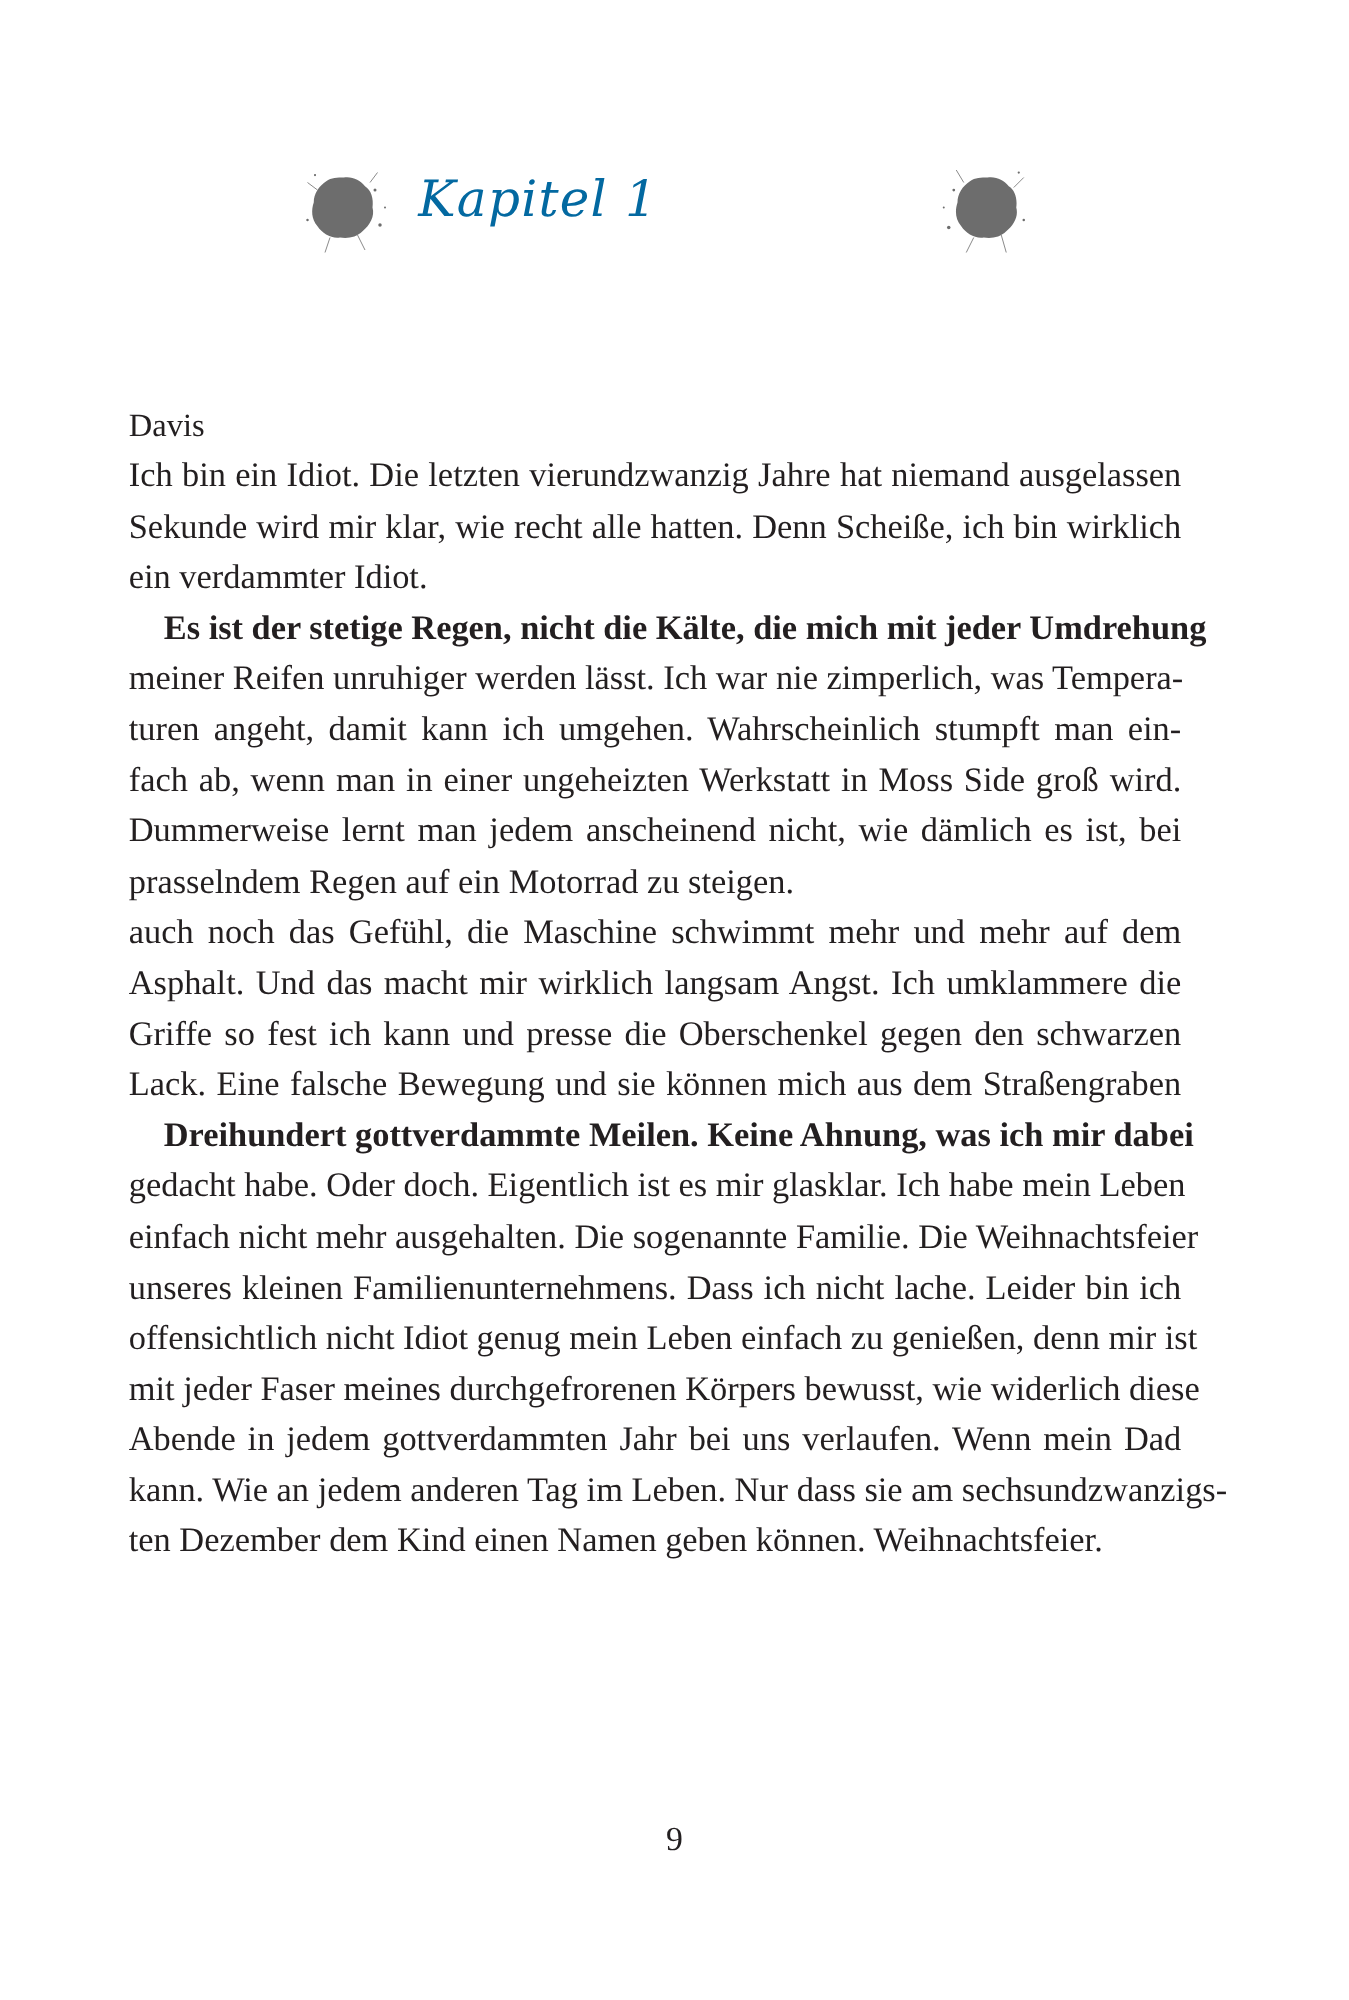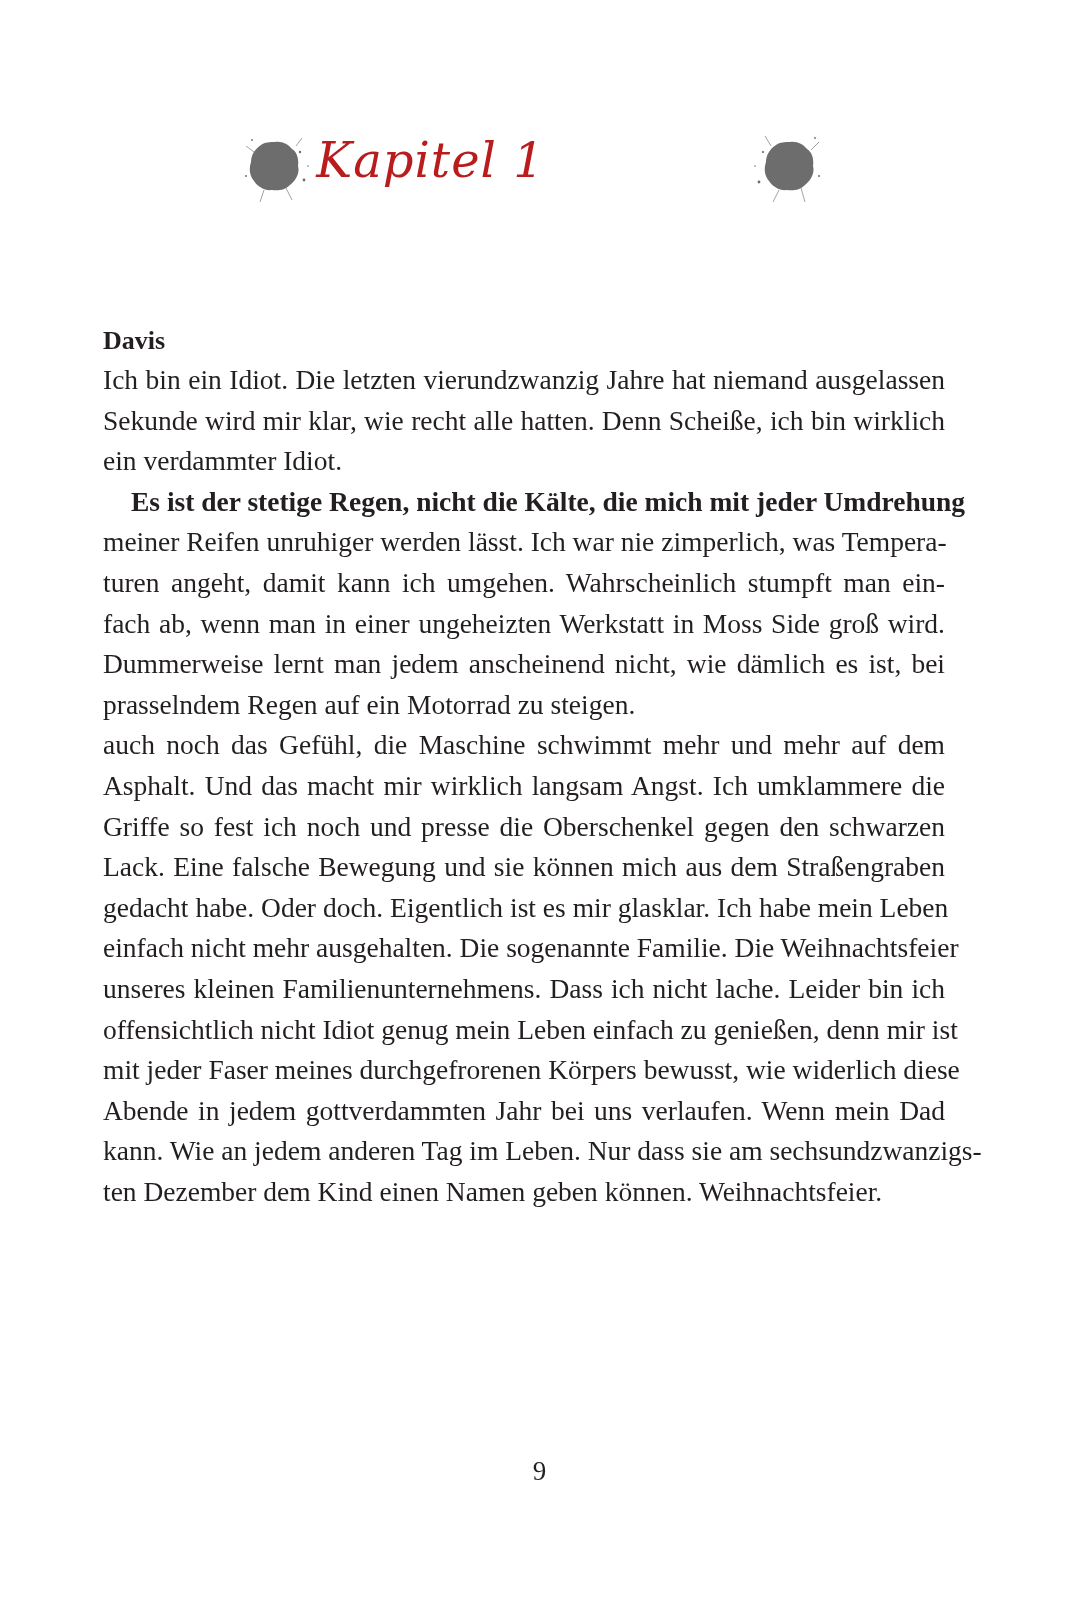--- a/index.html
+++ b/index.html
@@ -30,37 +30,37 @@
     .splatter.left { left: 230px; }
     .splatter.right { left: 745px; }
     .chapter-title {
       position: absolute;
       left: 0;
       width: 861px;
       top: 20px;
       text-align: center;
       font-family: "DejaVu Serif", serif;
       font-style: italic;
-      font-size: 48px;
+      font-size: 40px;
       letter-spacing: 1px;
-      color: #b91c1c;
+      color: #0369a1;
       line-height: 80px;
     }
     .text-block {
       position: absolute;
       left: 103px;
       width: 842px;
       top: 322px;
       font-family: "Liberation Serif", serif;
       font-size: 27.5px;
       line-height: 40.6px;
       color: #231f20;
     }
     .section-head {
-      font-weight: bold;
+      font-weight: normal;
       font-size: 26px;
       height: 38px;
       line-height: 38px;
     }
     .line {
       display: block;
       white-space: nowrap;
       height: 40.6px;
       text-align: justify;
       text-align-last: justify;
@@ -136,25 +136,26 @@
     <span class="line">meiner Reifen unruhiger werden lässt. Ich war nie zimperlich, was Tempera-</span>
     <span class="line">turen angeht, damit kann ich umgehen. Wahrscheinlich stumpft man ein-</span>
     <span class="line">fach ab, wenn man in einer ungeheizten Werkstatt in Moss Side groß wird.</span>
     <span class="line">Dummerweise lernt man jedem anscheinend nicht, wie dämlich es ist, bei</span>
     <span class="line last">prasselndem Regen auf ein Motorrad zu steigen.</span>
   </div>
 
   <div>
     <span class="line">auch noch das Gefühl, die Maschine schwimmt mehr und mehr auf dem</span>
     <span class="line">Asphalt. Und das macht mir wirklich langsam Angst. Ich umklammere die</span>
-    <span class="line">Griffe so fest ich noch und presse die Oberschenkel gegen den schwarzen</span>
+    <span class="line">Griffe so fest ich kann und presse die Oberschenkel gegen den schwarzen</span>
     <span class="line">Lack. Eine falsche Bewegung und sie können mich aus dem Straßengraben</span>
   </div>
 
   <div>
+    <span class="line indent">Dreihundert gottverdammte Meilen. Keine Ahnung, was ich mir dabei</span>
     <span class="line">gedacht habe. Oder doch. Eigentlich ist es mir glasklar. Ich habe mein Leben</span>
     <span class="line">einfach nicht mehr ausgehalten. Die sogenannte Familie. Die Weihnachtsfeier</span>
     <span class="line">unseres kleinen Familienunternehmens. Dass ich nicht lache. Leider bin ich</span>
     <span class="line">offensichtlich nicht Idiot genug mein Leben einfach zu genießen, denn mir ist</span>
     <span class="line">mit jeder Faser meines durchgefrorenen Körpers bewusst, wie widerlich diese</span>
     <span class="line">Abende in jedem gottverdammten Jahr bei uns verlaufen. Wenn mein Dad</span>
     <span class="line">kann. Wie an jedem anderen Tag im Leben. Nur dass sie am sechsundzwanzigs-</span>
     <span class="line last">ten Dezember dem Kind einen Namen geben können. Weihnachtsfeier.</span>
   </div>
 </div>

